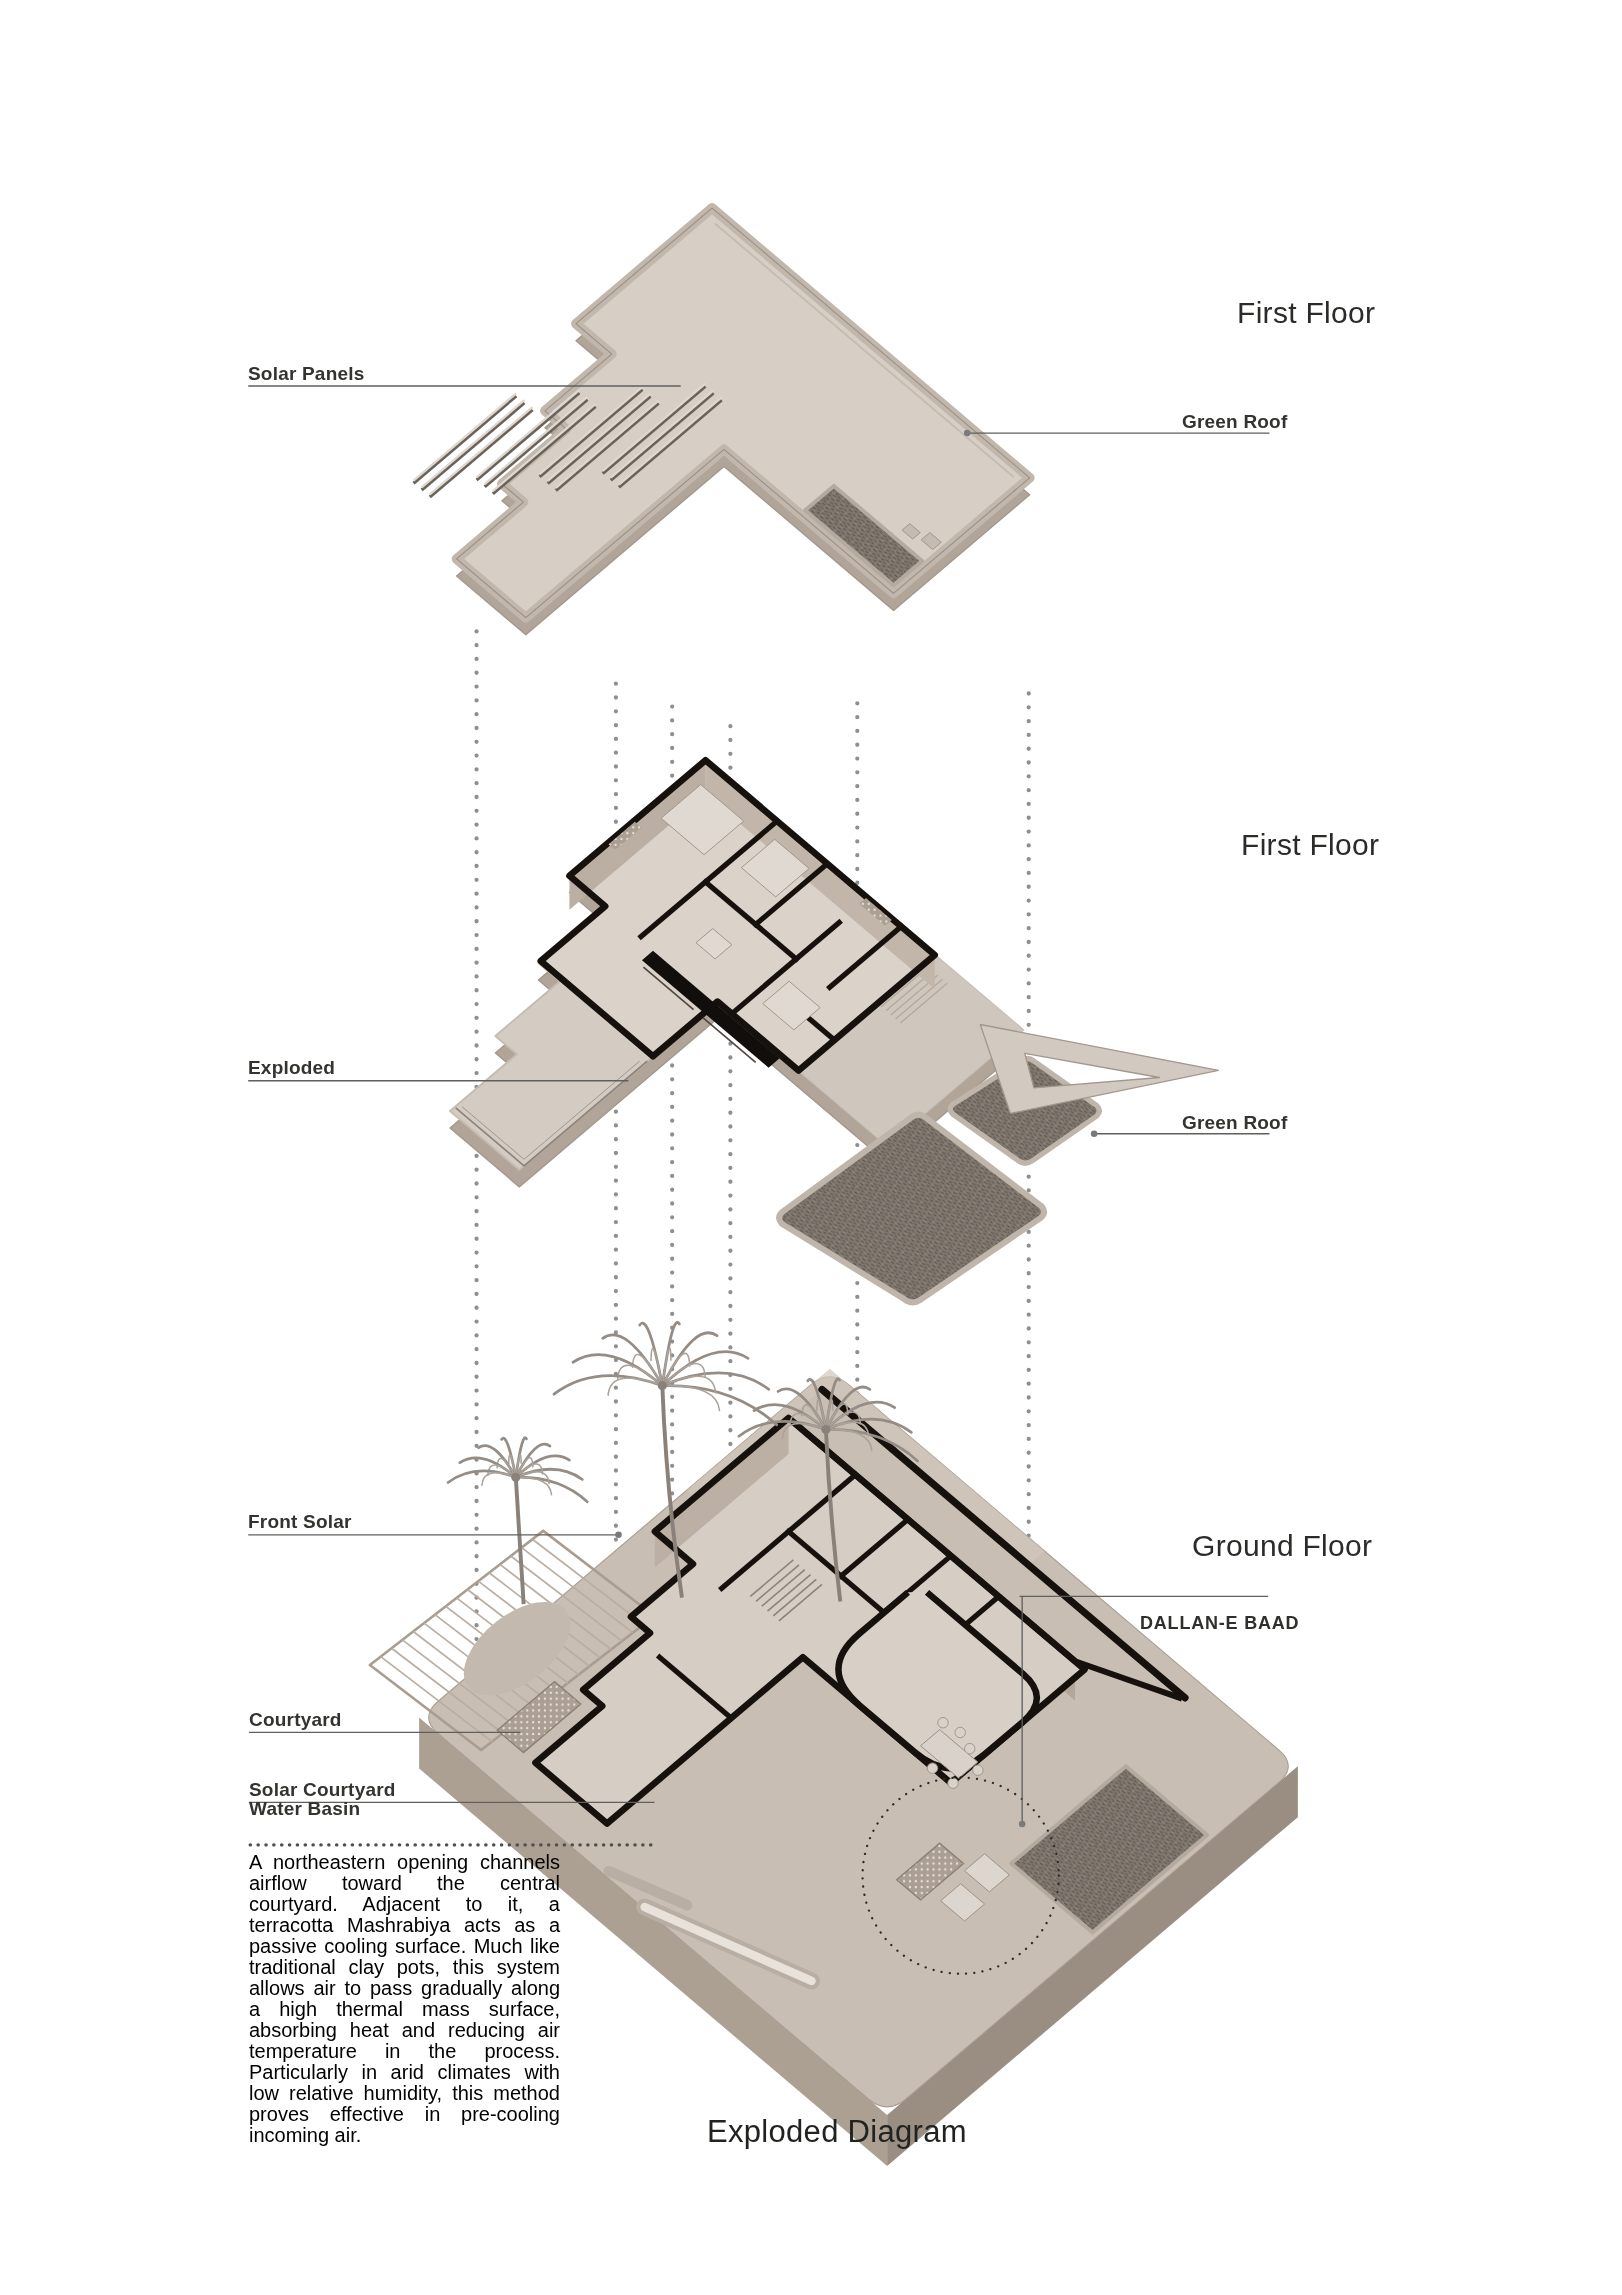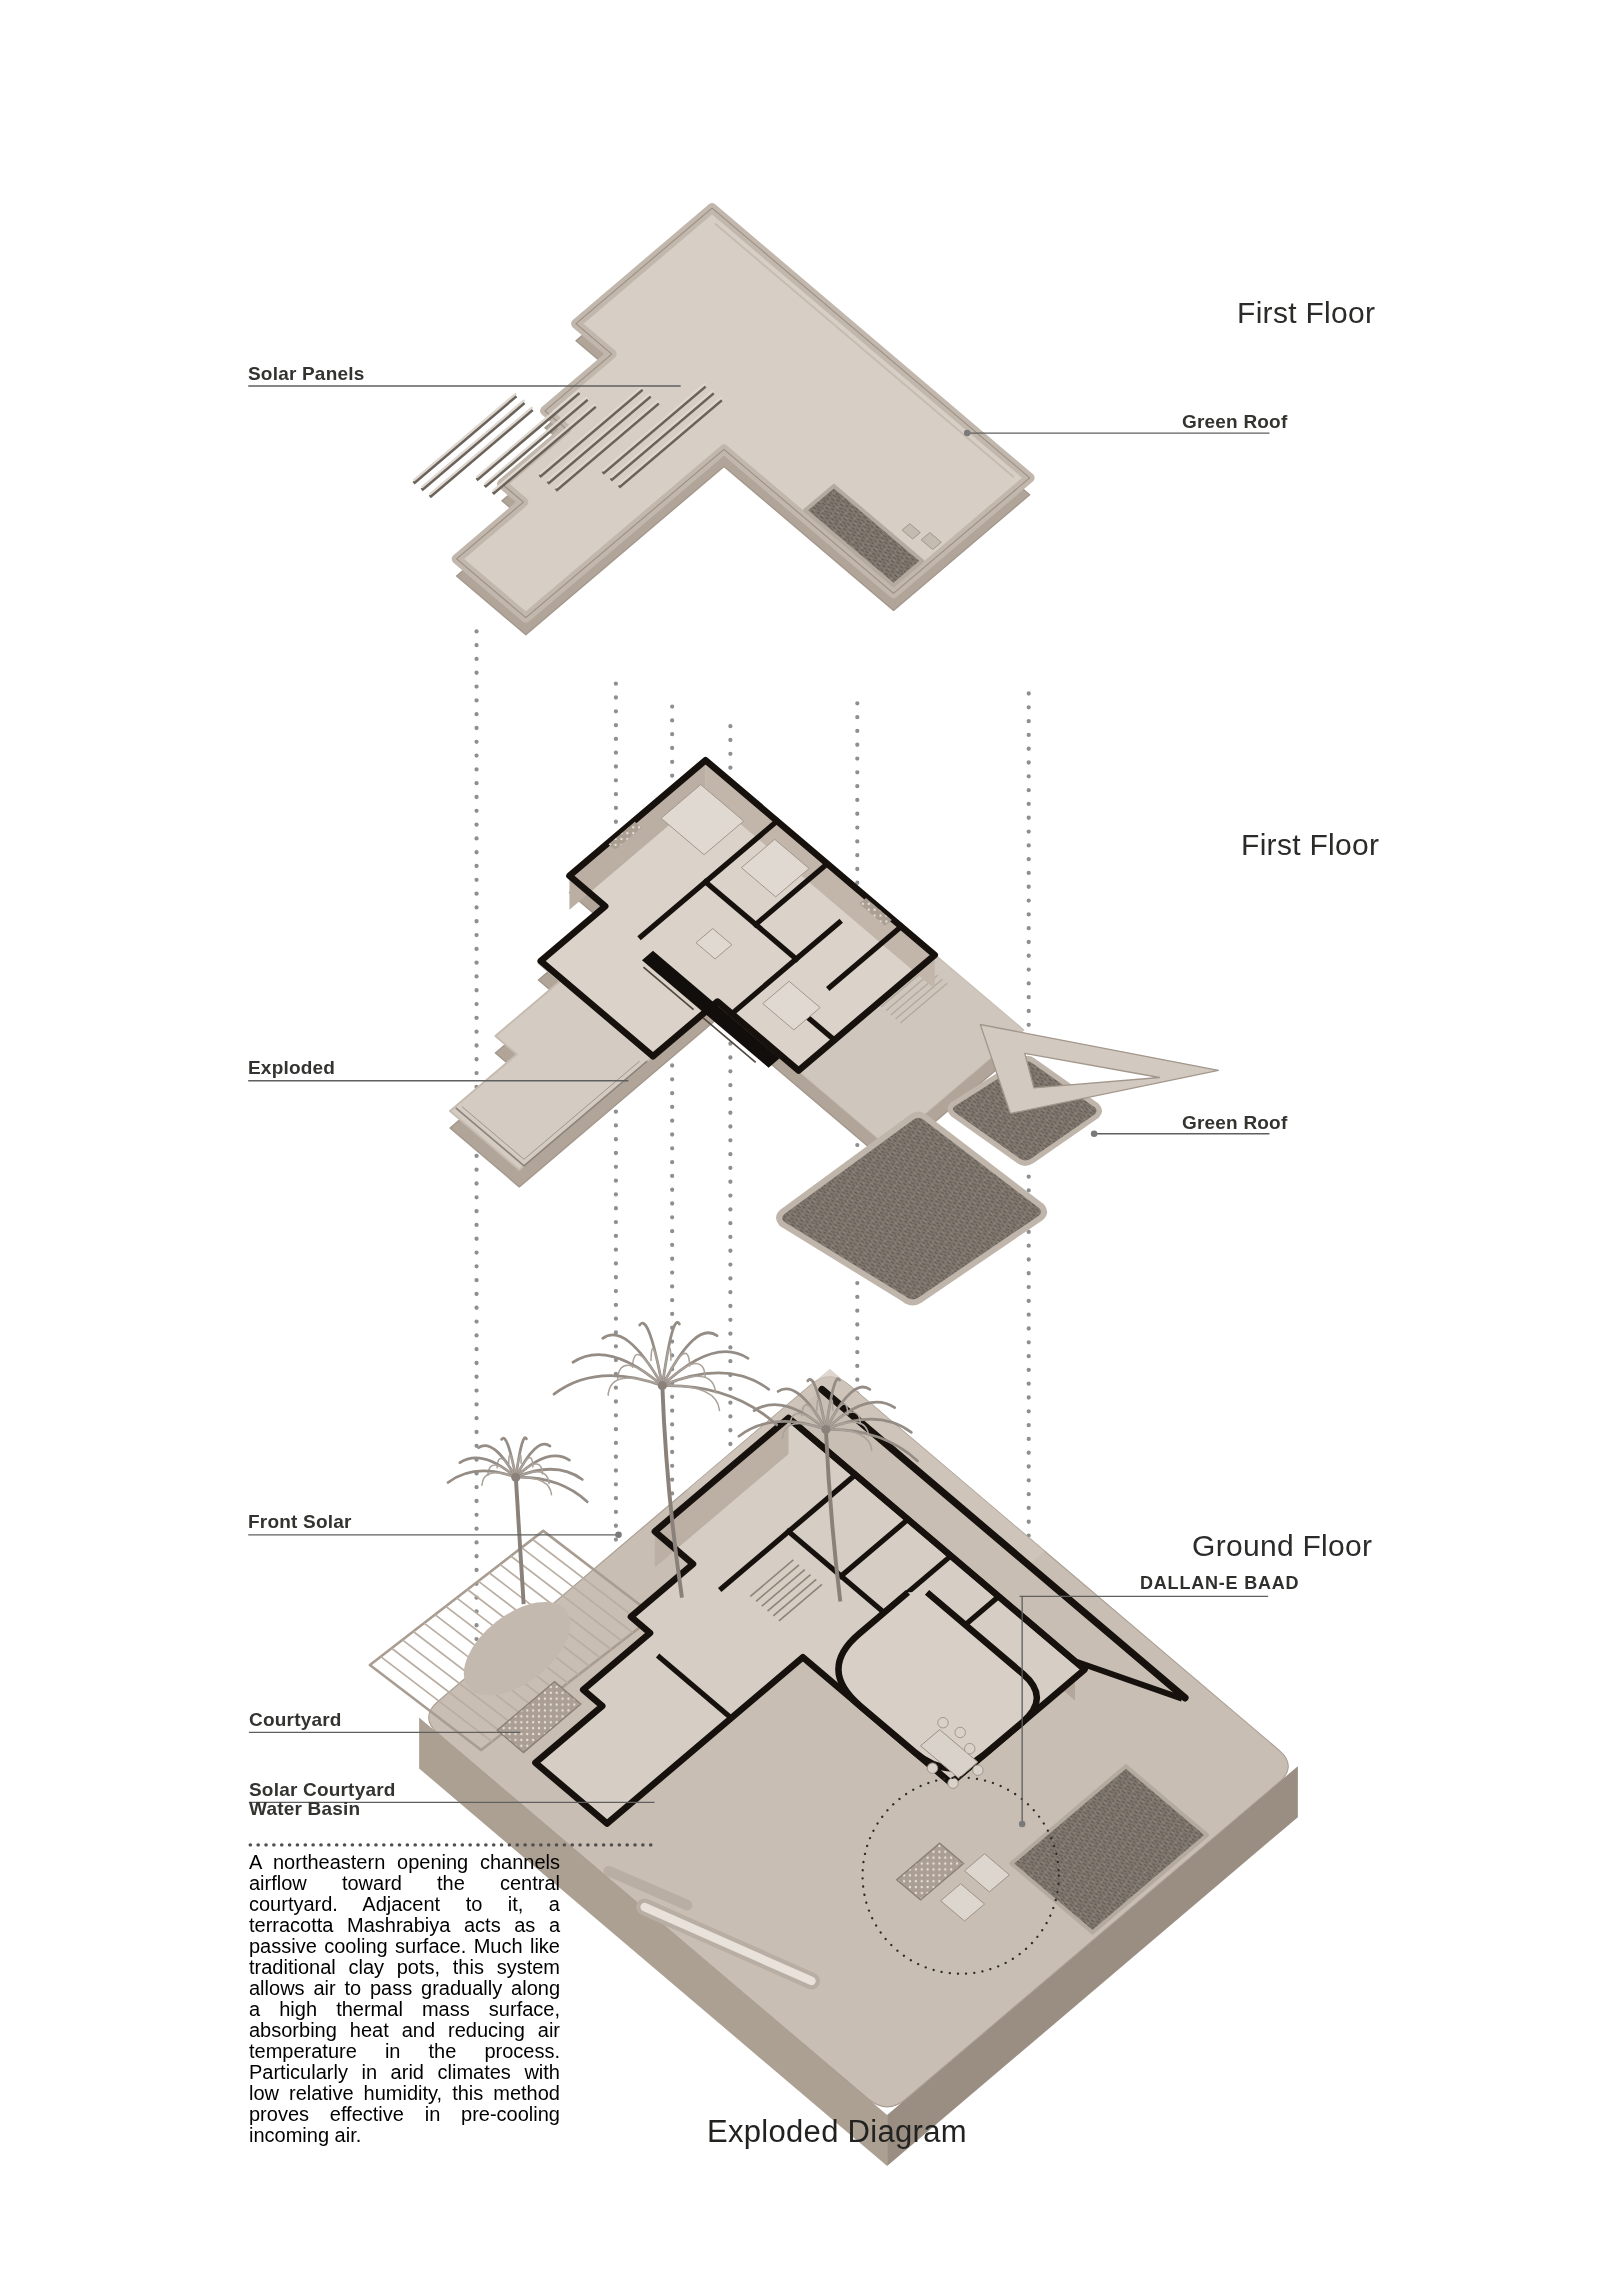--- a/index.html
+++ b/index.html
@@ -1,20 +1,20 @@
 <!DOCTYPE html>
 <html style="font-size:10.5px"><head>
 <meta charset="utf-8">
 <style>
   html,body{margin:0;padding:0;background:#ffffff;}
   .page{position:relative;width:1623px;height:2295px;background:#ffffff;overflow:hidden;
         font-family:"Liberation Sans", sans-serif;}
   #art{position:absolute;left:0;top:0;}
   .lbl{position:absolute;font-size:19px;color:#333330;letter-spacing:0.2px;white-space:nowrap;font-weight:700;}
-  .lbl-caps{font-size:18px;letter-spacing:0.8px;color:#2f2f2d;}
+  .lbl-caps{font-size:18px;letter-spacing:0.8px;color:#2f2f2d;margin-top:40px;}
   .floor-title{position:absolute;font-size:30px;color:#2b2b29;letter-spacing:0.3px;white-space:nowrap;font-weight:400;}
   .caption{position:absolute;font-size:31px;color:#222220;letter-spacing:0.3px;white-space:nowrap;}
   .paragraph{position:absolute;width:311px;font-size:20px;line-height:21px;color:#000000;
              text-align:justify;text-justify:inter-word;}
 </style>
 </head>
 <body>
 
 <div class="page">
 

